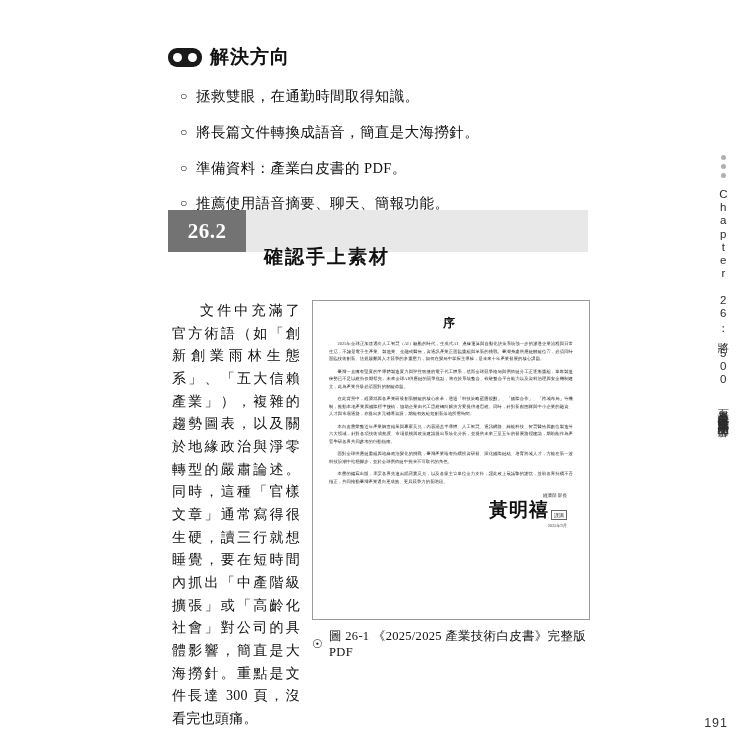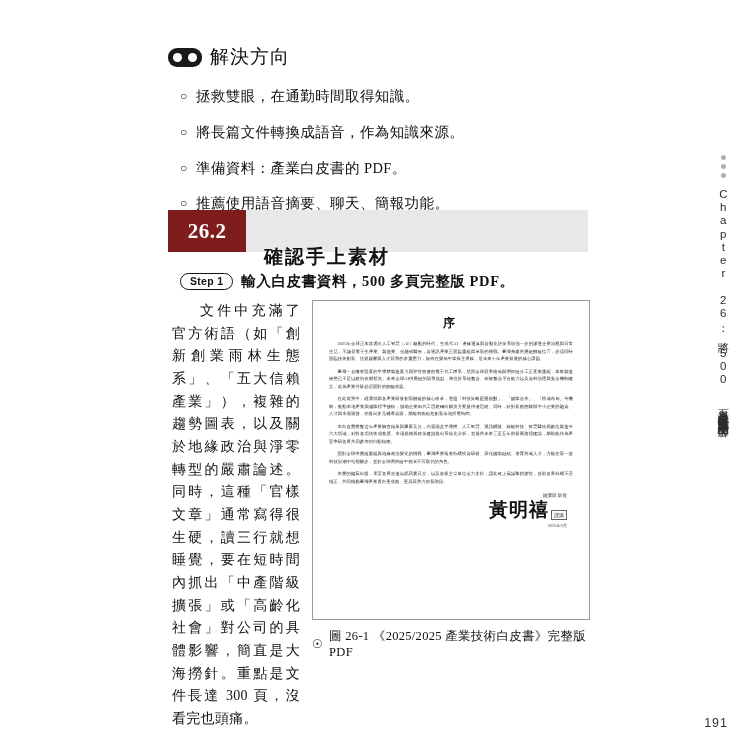--- a/index.html
+++ b/index.html
@@ -83,21 +83,21 @@
     top: 5px;
     width: 9px;
     height: 9px;
     border-radius: 50%;
     background: #ffffff;
   }
   .glasses-icon::before { left: 5px; }
   .glasses-icon::after  { right: 5px; }
   .sec-head-title {
     font-size: 19px;
-    font-weight: normal;
+    font-weight: bold;
     letter-spacing: 1px;
     color: #111111;
   }
 
   
   .bullets {
     position: absolute;
     left: 180px;
     top: 86px;
     width: 420px;
@@ -125,21 +125,21 @@
     top: 210px;
     width: 420px;
     height: 42px;
     background: #e8e8e8;
     display: flex;
     align-items: stretch;
   }
   .band-num {
     flex: none;
     width: 78px;
-    background: #7f1d1d;
+    background: #737373;
     color: #ffffff;
     font-size: 21px;
     font-weight: bold;
     display: flex;
     align-items: center;
     justify-content: center;
     letter-spacing: 0.5px;
   }
   .band-title {
     flex: 1;
@@ -292,41 +292,37 @@
     <span class="sec-head-title">解決方向</span>
   </div>
 
   <div class="bullets">
     <div class="bullet-row">
       <span class="bullet-mark">○</span>
       <span class="bullet-text">拯救雙眼，在通勤時間取得知識。</span>
     </div>
     <div class="bullet-row">
       <span class="bullet-mark">○</span>
-      <span class="bullet-text">將長篇文件轉換成語音，作為知識來源。</span>
+      <span class="bullet-text">將長篇文件轉換成語音，簡直是大海撈針。</span>
     </div>
     <div class="bullet-row">
       <span class="bullet-mark">○</span>
       <span class="bullet-text">準備資料：產業白皮書的 PDF。</span>
     </div>
     <div class="bullet-row">
       <span class="bullet-mark">○</span>
       <span class="bullet-text">推薦使用語音摘要、聊天、簡報功能。</span>
     </div>
   </div>
 
   <div class="band">
     <div class="band-num">26.2</div>
     <div class="band-title">確認手上素材</div>
   </div>
 
-  <div class="step-line">
-    <span class="step-badge">Step 1</span>
-    <span class="step-text">輸入白皮書資料，500 多頁完整版 PDF。</span>
-  </div>
 
   <div class="body-col">
     <p>文件中充滿了官方術語（如「創新創業雨林生態系」、「五大信賴產業」），複雜的趨勢圖表，以及關於地緣政治與淨零轉型的嚴肅論述。同時，這種「官樣文章」通常寫得很生硬，讀三行就想睡覺，要在短時間內抓出「中產階級擴張」或「高齡化社會」對公司的具體影響，簡直是大海撈針。重點是文件長達 300 頁，沒看完也頭痛。</p>
   </div>
 
   <div class="figure">
     <div class="fig-title">序</div>
     <div class="fig-body">
       <p>2025年全球正加速邁向人工智慧（AI）驅動的時代，生成式AI、邊緣運算與自動化決策系統強一步的滲透企業流程與日常生活，不論是電子生產業、製造業、金融或醫療，資通訊產業正面臨重組與革新的挑戰。臺灣身處供應鏈關鍵位置，必須同時面臨技術創新、法規趨嚴與人才競爭的多重壓力，如何在變局中掌握主導權，是未來十年產業發展的核心課題。</p>
       <p>臺灣一直擁有堅實的半導體製造實力與彈性敏捷的電子代工體系，然而全球競爭格局與價值鏈分工正逐漸重組，單靠製造優勢已不足以維持長期領先。未來全球AI供應鏈的競爭焦點，將在於系統整合、軟硬整合平台能力以及資料治理與安全機制建立，此為產業升級必須面對的關鍵命題。</p>

